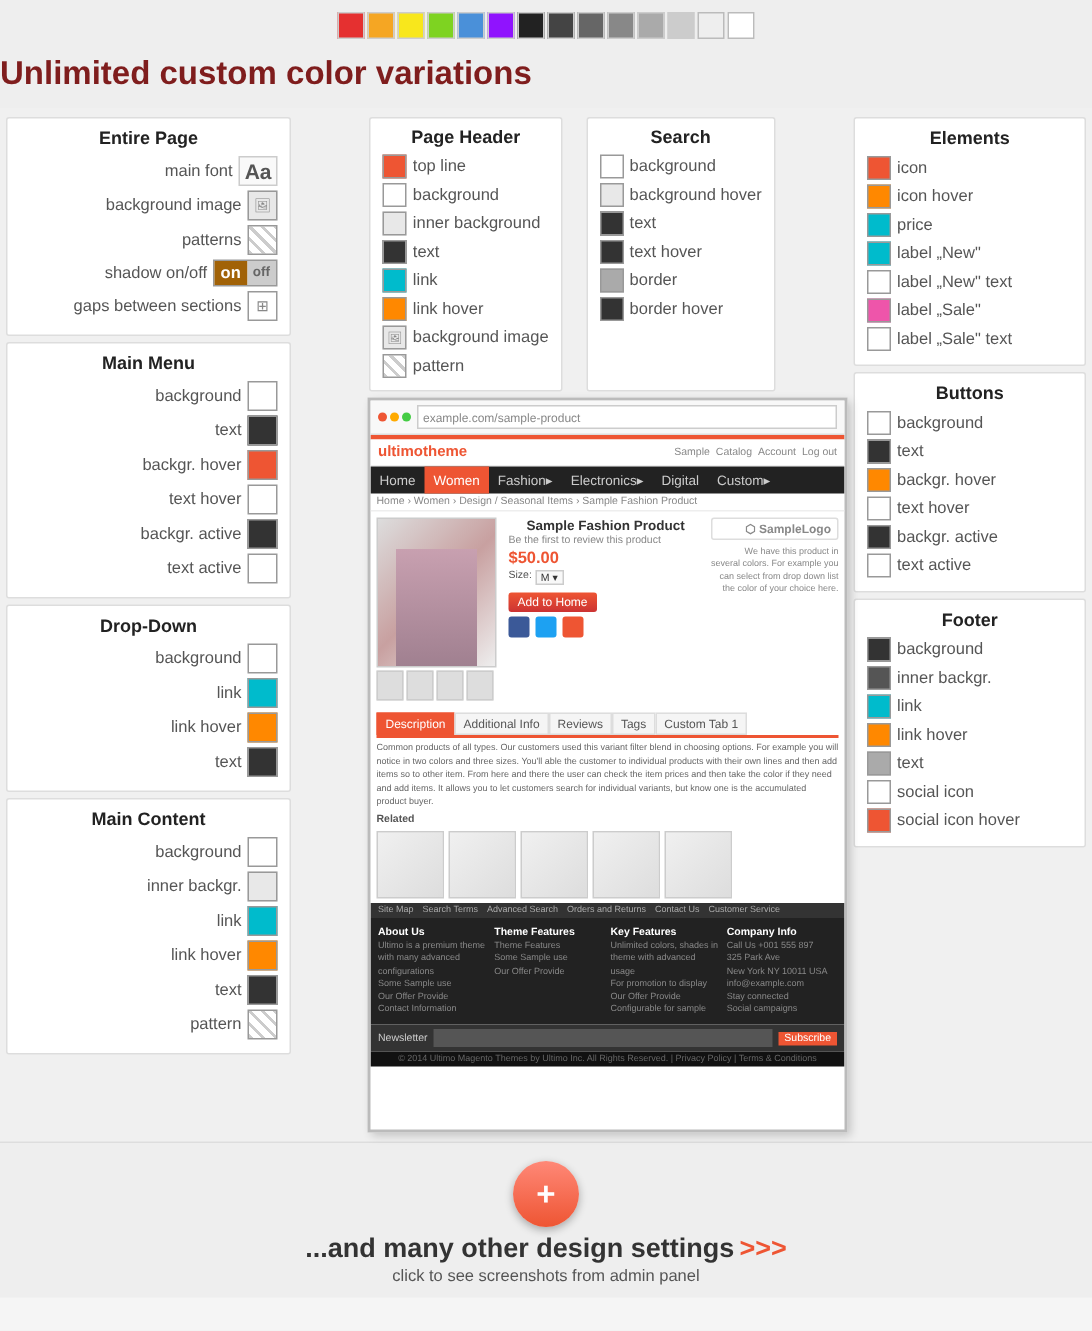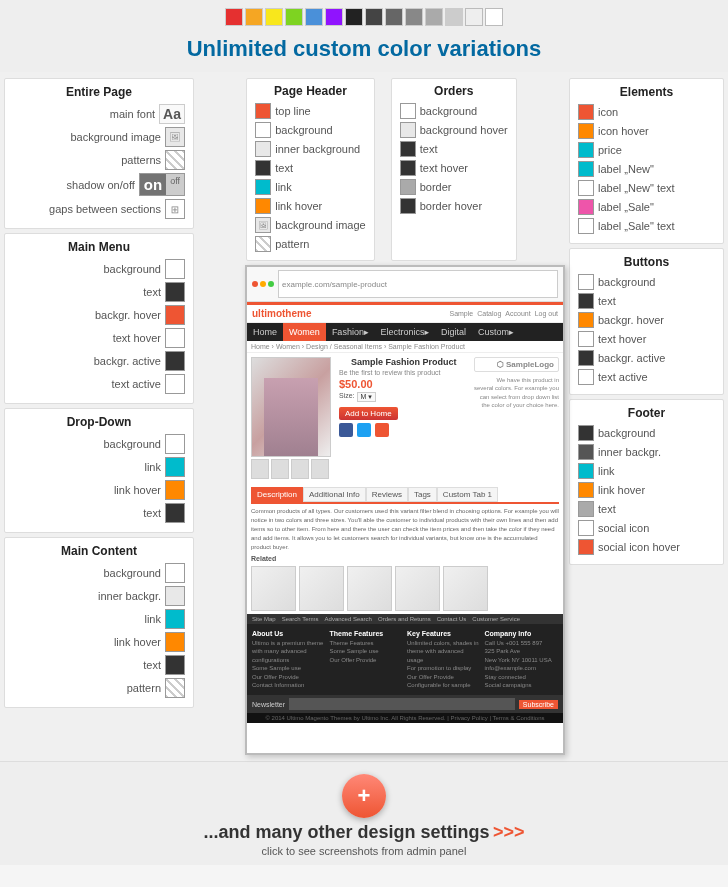--- a/index.html
+++ b/index.html
@@ -22,24 +22,24 @@
       background: #eee;
     }
     .swatch {
       width: 18px;
       height: 18px;
       border: 1px solid #ccc;
     }
 
     
     .page-title {
-      text-align: center;
+      text-align: left;
       font-size: 22px;
       font-weight: bold;
-      color: #0369a1;
+      color: #7f1d1d;
       padding: 6px 0 10px;
       background: #eee;
     }
 
     
     .main-layout {
       display: flex;
       background: #f0f0f0;
       padding: 6px 4px;
       gap: 4px;
@@ -146,31 +146,31 @@
       font-size: 9px;
       color: #888;
     }
 
     .toggle-box {
       display: flex;
       gap: 0;
       border: 1px solid #999;
     }
     .toggle-on {
-      background: #737373;
+      background: #a16207;
       color: #fff;
-      font-size: 15px;
+      font-size: 11px;
       font-weight: bold;
       padding: 2px 4px;
     }
     .toggle-off {
       background: #ccc;
       color: #666;
       font-size: 9px;
-      font-weight: normal;
+      font-weight: bold;
       padding: 2px 4px;
     }
 
     
     .website-mockup {
       width: 320px;
       height: 490px;
       border: 2px solid #bbb;
       background: #fff;
       overflow: hidden;
@@ -412,21 +412,21 @@
     .mockup-mini-footer {
       background: #111;
       color: #666;
       font-size: 6px;
       padding: 2px 4px;
       text-align: center;
     }
 
     .mockup-address-bar {
       flex: 1;
-      height: 28px;
+      height: 16px;
       background: #fff;
       border: 1px solid #ccc;
       font-size: 8px;
       color: #888;
       padding: 0 3px;
       display: flex;
       align-items: center;
     }
   </style>
 </head>
@@ -594,21 +594,21 @@
           <div class="image-icon" style="width:16px;height:16px;font-size:8px">🖼</div>
           <span class="inline-prop-label">background image</span>
         </div>
         <div class="inline-prop-row">
           <div class="color-box pattern" style="width:16px;height:16px"></div>
           <span class="inline-prop-label">pattern</span>
         </div>
       </div>
 
       <div class="sa-col">
-        <div class="section-title">Orders</div>
+        <div class="section-title">Search</div>
         <div class="inline-prop-row">
           <div class="color-box white" style="width:16px;height:16px"></div>
           <span class="inline-prop-label">background</span>
         </div>
         <div class="inline-prop-row">
           <div class="color-box light" style="width:16px;height:16px"></div>
           <span class="inline-prop-label">background hover</span>
         </div>
         <div class="inline-prop-row">
           <div class="color-box dark" style="width:16px;height:16px"></div>

